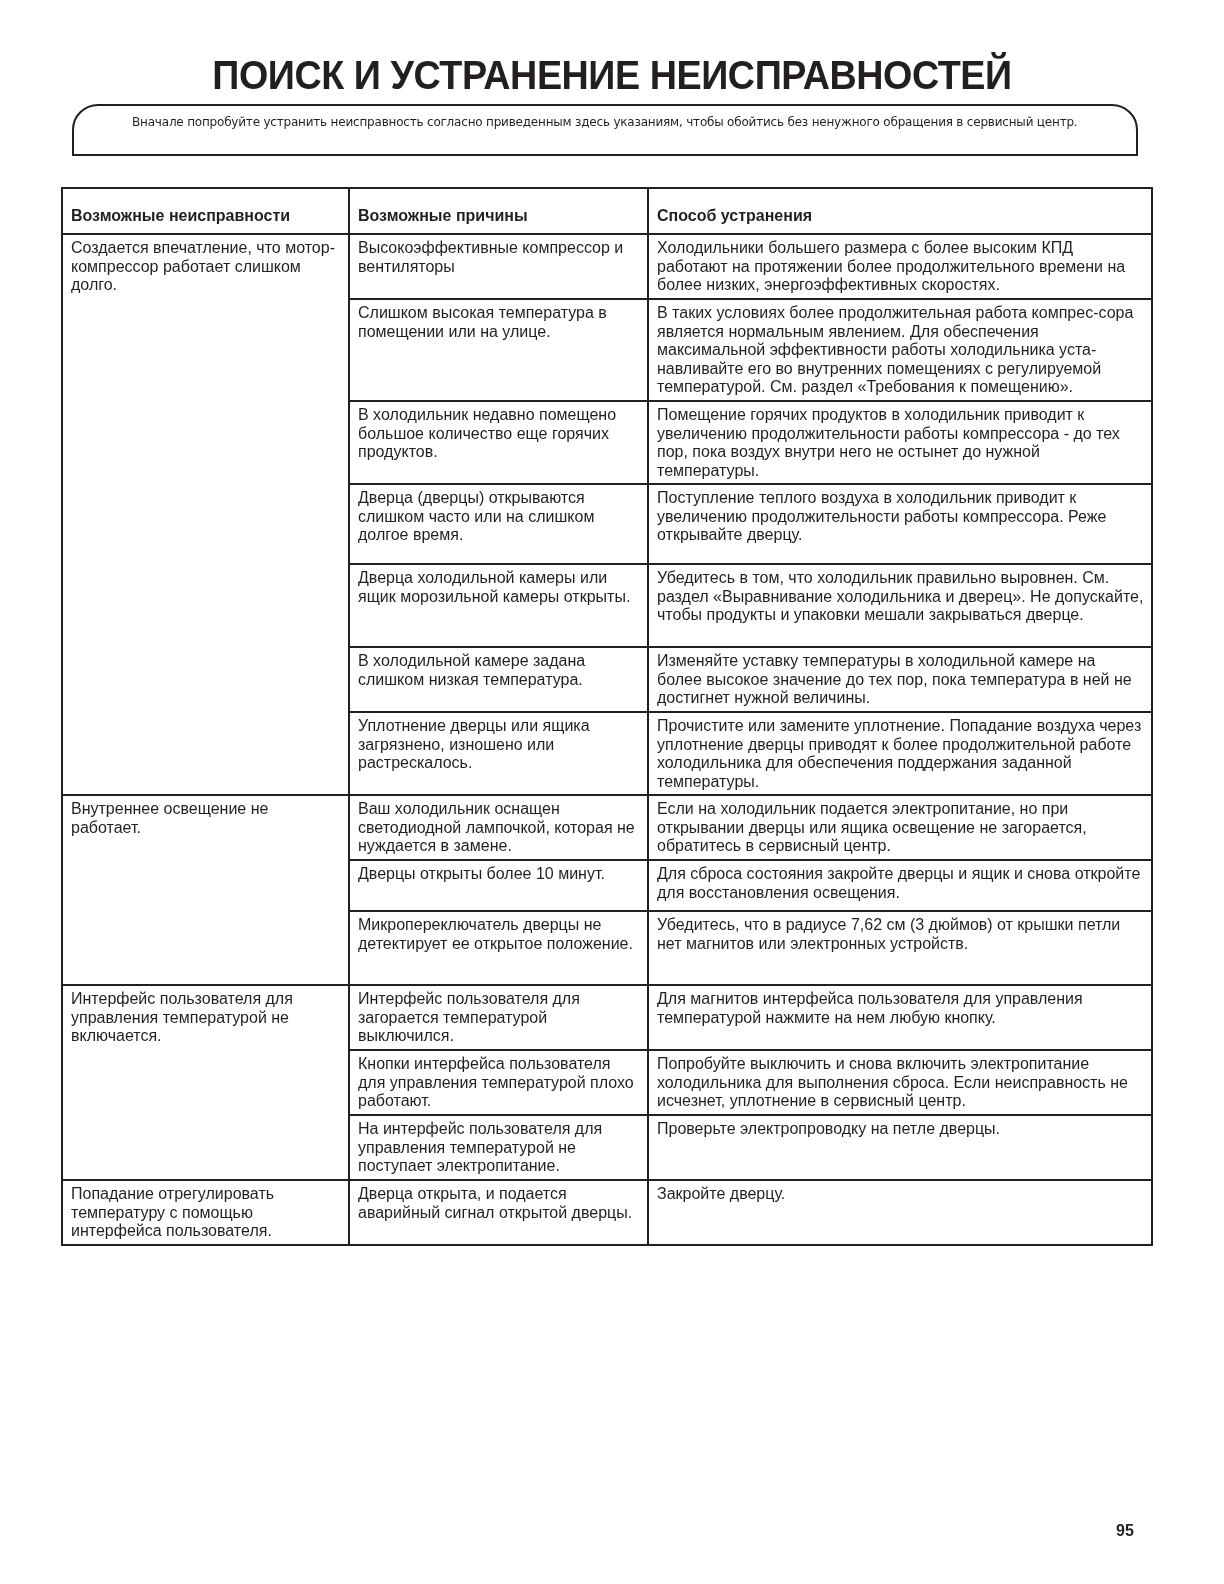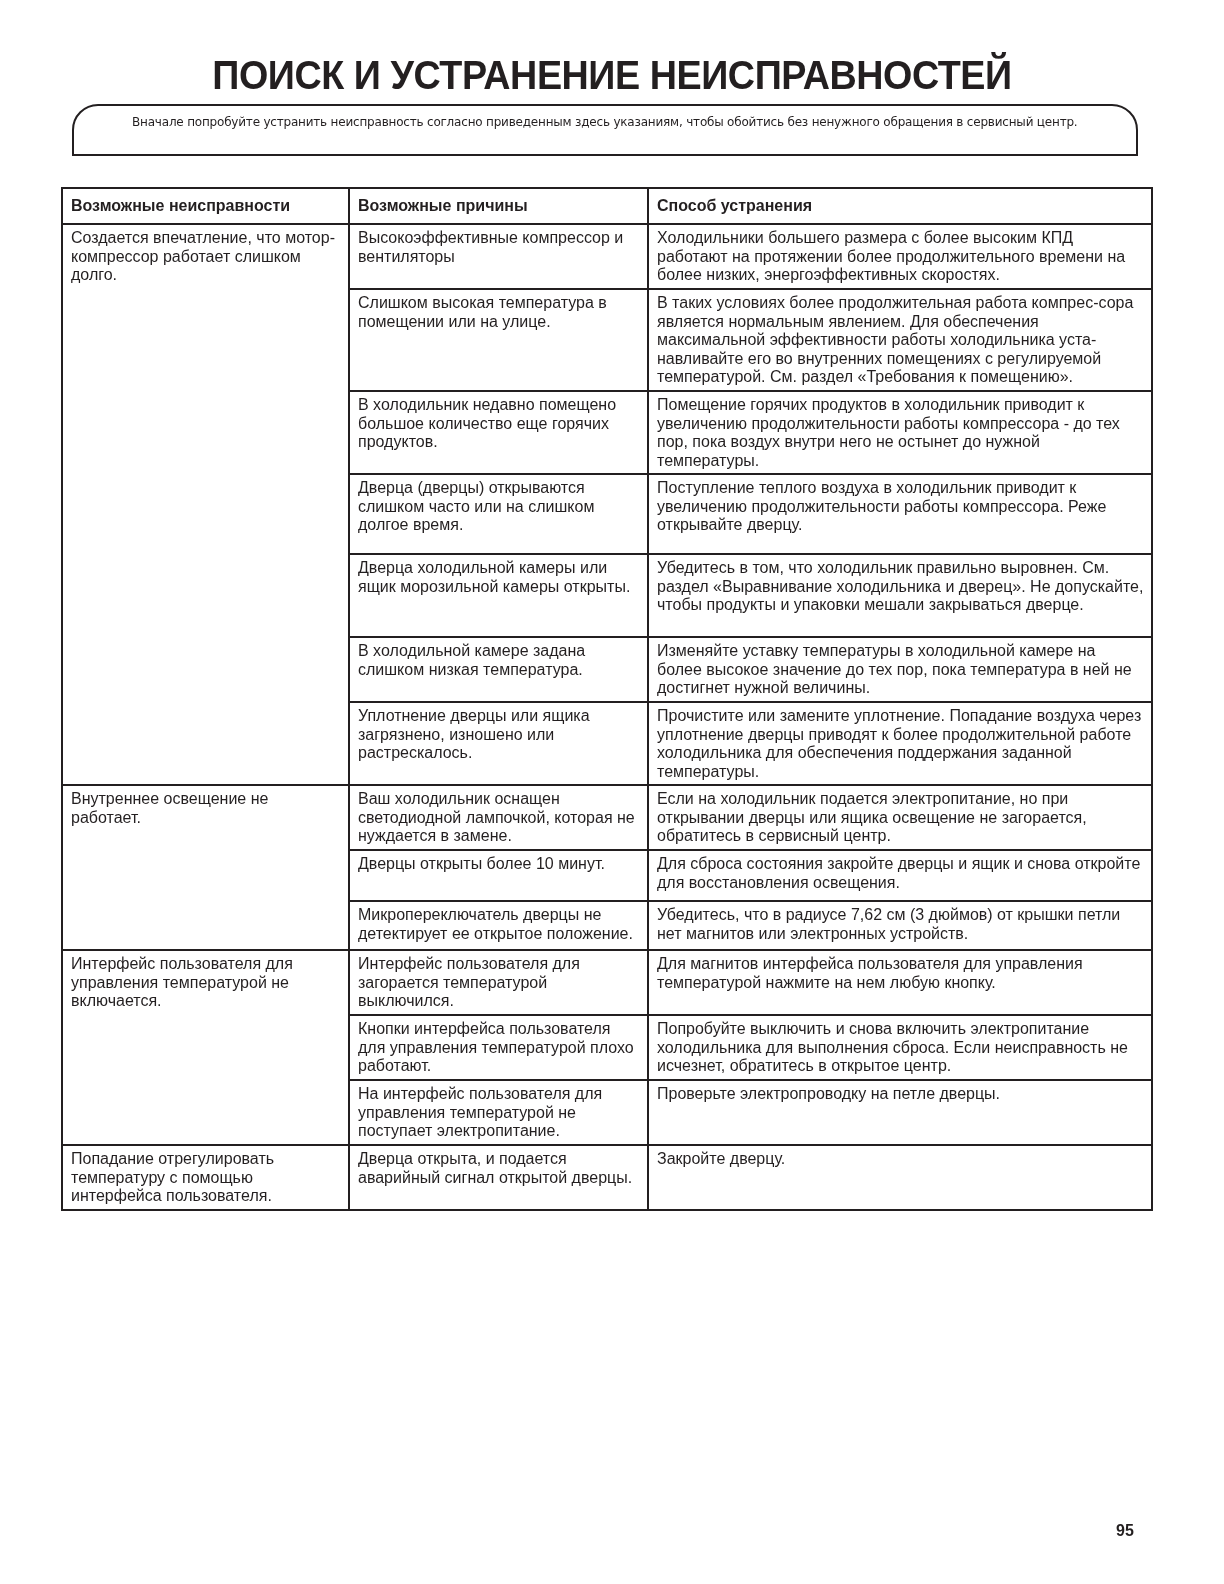--- a/index.html
+++ b/index.html
@@ -69,21 +69,21 @@
       border: 2px solid #231f20;
       vertical-align: top;
       text-align: left;
       padding: 4px 7px 3px 8px;
       color: #231f20;
     }
     table.ts th {
       font-weight: bold;
       height: 26px;
       vertical-align: middle;
-      padding-top: 4px;
+      padding-top: 14px;
       padding-bottom: 4px;
     }
     .col1 { width: 287px; }
     .col2 { width: 299px; }
     .col3 { width: 504px; }
     .page-number {
       position: absolute;
       left: 1110px;
       top: 1522px;
       width: 30px;
@@ -150,33 +150,33 @@
 
     <tr style="height:65px">
       <td rowspan="3">Внутреннее освещение не работает.</td>
       <td>Ваш холодильник оснащен светодиодной лампочкой, которая не нуждается в замене.</td>
       <td>Если на холодильник подается электропитание, но при открывании дверцы или ящика освещение не загорается, обратитесь в сервисный центр.</td>
     </tr>
     <tr style="height:51px">
       <td>Дверцы открыты более 10 минут.</td>
       <td>Для сброса состояния закройте дверцы и ящик и снова откройте для восстановления освещения.</td>
     </tr>
-    <tr style="height:49px">
+    <tr style="height:74px">
       <td>Микропереключатель дверцы не детектирует ее открытое положение.</td>
       <td>Убедитесь, что в радиусе 7,62 см (3 дюймов) от крышки петли нет магнитов или электронных устройств.</td>
     </tr>
 
     <tr style="height:65px">
       <td rowspan="3">Интерфейс пользователя для управления температурой не включается.</td>
       <td>Интерфейс пользователя для загорается температурой выключился.</td>
       <td>Для магнитов интерфейса пользователя для управления температурой нажмите на нем любую кнопку.</td>
     </tr>
     <tr style="height:65px">
       <td>Кнопки интерфейса пользователя для управления температурой плохо работают.</td>
-      <td>Попробуйте выключить и снова включить электропитание холодильника для выполнения сброса. Если неисправность не исчезнет, обратитесь в открытое центр.</td>
+      <td>Попробуйте выключить и снова включить электропитание холодильника для выполнения сброса. Если неисправность не исчезнет, уплотнение в сервисный центр.</td>
     </tr>
     <tr style="height:65px">
       <td>На интерфейс пользователя для управления температурой не поступает электропитание.</td>
       <td>Проверьте электропроводку на петле дверцы.</td>
     </tr>
 
     <tr style="height:65px">
       <td>Попадание отрегулировать температуру с помощью интерфейса пользователя.</td>
       <td>Дверца открыта, и подается аварийный сигнал открытой дверцы.</td>
       <td>Закройте дверцу.</td>

